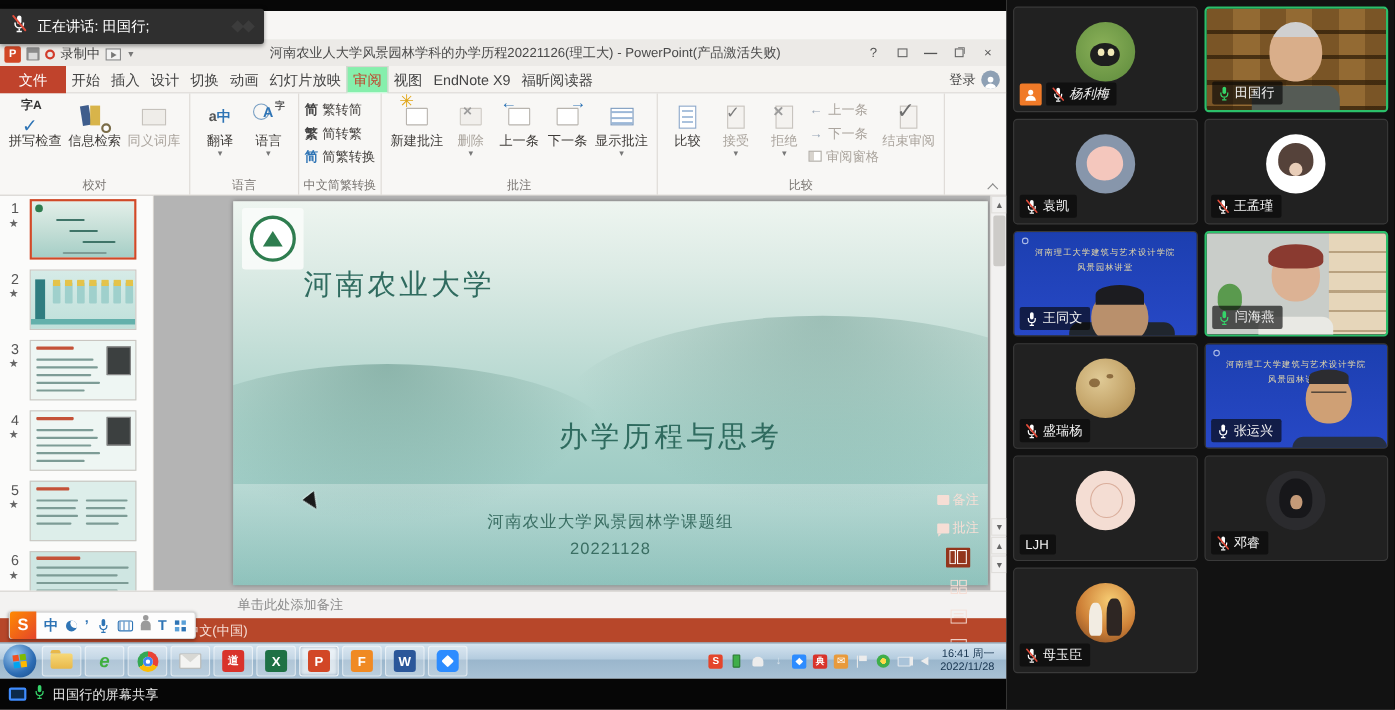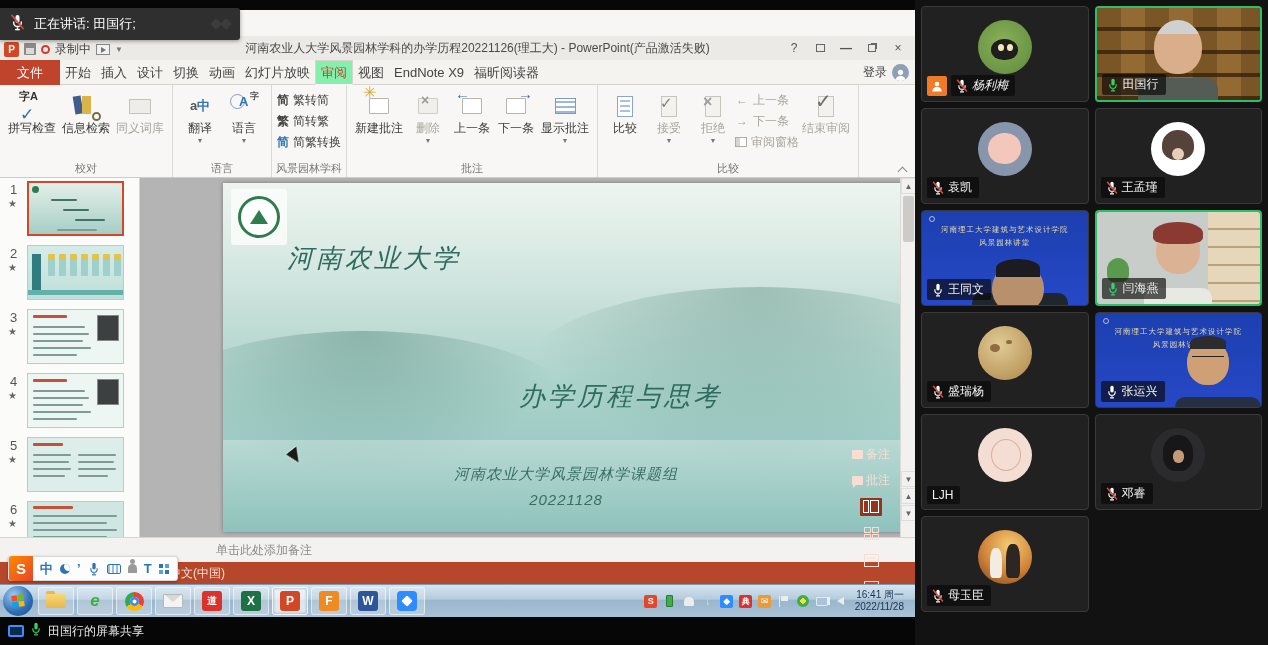--- a/index.html
+++ b/index.html
@@ -106,23 +106,23 @@
   .tln{position:absolute;height:2px;background:#7d9c96;border-radius:1px;}
   .tred{position:absolute;height:3px;background:#c45238;border-radius:1px;}
   .tph{position:absolute;background:#3c4040;border:1px solid #888;}
   .tdot{position:absolute;left:3px;top:3px;width:7px;height:7px;border-radius:50%;background:#2e7d4f;}
   .rbbar{position:absolute;left:4px;top:8px;width:9px;height:36px;background:#2f7d80;}
   .rb{position:absolute;top:8px;width:7px;height:22px;background:#9fd0cc;border-top:6px solid #e4c34a;border-radius:1px;}
   .rbstrip{position:absolute;left:0;bottom:4px;width:100%;height:5px;background:#63b0ab;}
 
   
   #canvas{position:absolute;left:140px;top:178px;width:760px;height:359px;background:#b4b4b4;}
-  #slide{position:absolute;left:83px;top:5px;width:686px;height:349px;overflow:hidden;
+  #slide{position:absolute;left:72px;top:5px;width:686px;height:349px;overflow:hidden;
       background:linear-gradient(180deg,#eef5f0 0%,#dcebe5 18%,#c3ded7 38%,#abd3cb 58%,#9ccac3 76%,#90c4be 100%);
-      box-shadow:0 0 4px rgba(0,0,0,.35);font-style:italic;}
+      box-shadow:0 0 4px rgba(0,0,0,.35);}
   .mtn{position:absolute;border-radius:50%;}
   .mtnL{left:-70px;top:148px;width:420px;height:150px;background:radial-gradient(ellipse at 50% 0%,rgba(92,142,130,.50),rgba(92,142,130,0) 68%);}
   .mtnR{right:-90px;top:104px;width:480px;height:180px;background:radial-gradient(ellipse at 50% 0%,rgba(92,142,130,.42),rgba(92,142,130,0) 70%);}
   .water{position:absolute;left:0;bottom:0;width:100%;height:92px;background:linear-gradient(180deg,rgba(255,255,255,.28),rgba(130,180,172,.12));}
   #slide-logo{position:absolute;left:8px;top:6px;width:56px;height:56px;background:rgba(250,252,250,.9);border-radius:3px;
       display:flex;align-items:center;justify-content:center;}
   #slide-logo .ring{width:42px;height:42px;border:3px solid #2e7d4f;border-radius:50%;display:flex;align-items:center;justify-content:center;background:#fff;}
   #slide-logo .peak{width:0;height:0;border-left:9px solid transparent;border-right:9px solid transparent;border-bottom:14px solid #2e7d4f;}
   .sl-line{position:absolute;font-size:26px;color:#2f6b5f;letter-spacing:3px;font-weight:500;white-space:nowrap;}
   #sl1{left:64px;top:58px;} #sl2{left:178px;top:128px;} #sl3{left:296px;top:196px;}
@@ -400,21 +400,21 @@
               </span>
               <span class="rsrow">
                 <span class="rsglyph" style="color:#444444">繁</span>
                 <span>简转繁</span>
               </span>
               <span class="rsrow">
                 <span class="rsglyph" style="color:#2e74b5">简</span>
                 <span>简繁转换</span>
               </span>
             </span>
-            <span class="rgname">风景园林学科</span>
+            <span class="rgname">中文简繁转换</span>
           </div>
           <div class="rgroup">
             <span class="rbtn">
               <span class="ri">
                 <span class="noteic"></span>
                 <span class="ov ov-new">✳</span>
               </span>
               <span>新建批注</span>
             </span>
             <span class="rbtn dis">

